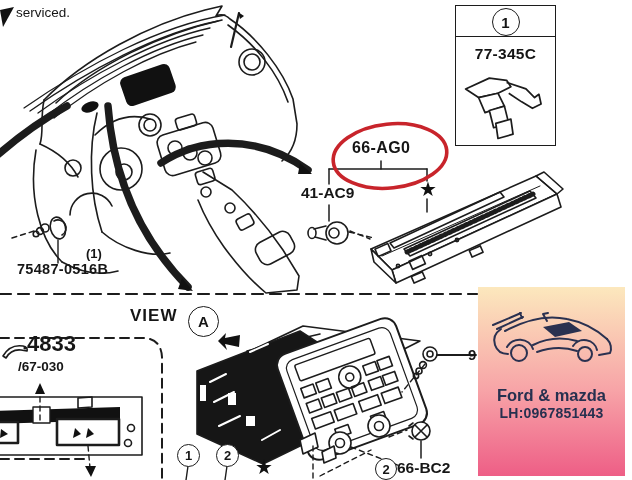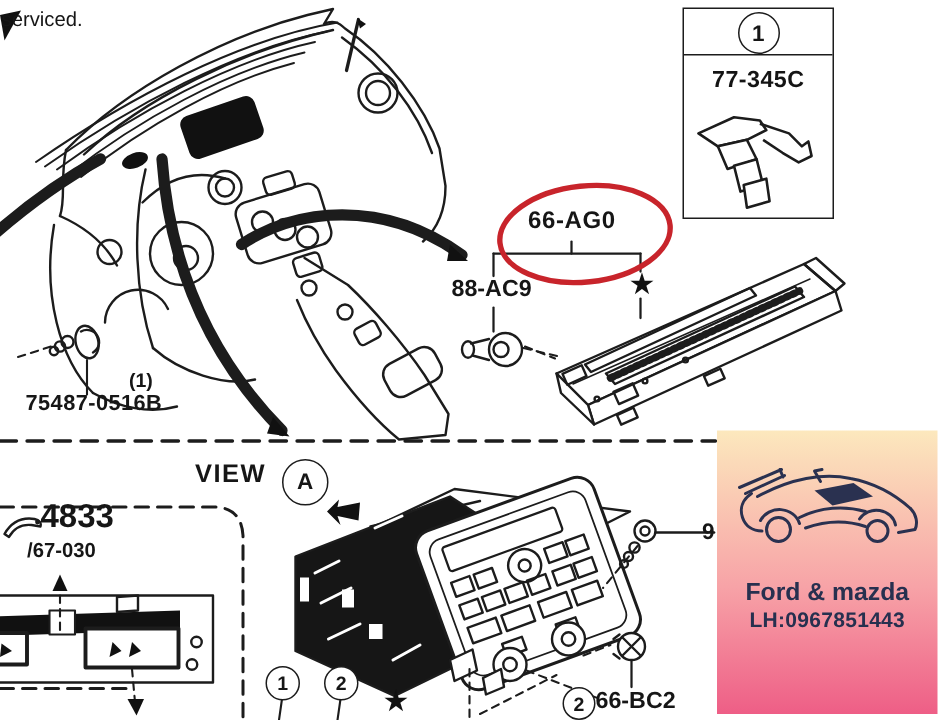--- a/index.html
+++ b/index.html
@@ -1,20 +1,20 @@
 <!DOCTYPE html>
 <html><head>
 <meta charset="utf-8">
 <style>
   html,body{margin:0;padding:0;background:#fff;}
   #stage{position:relative;width:632px;height:480px;background:#ffffff;overflow:hidden;
          font-family:"Liberation Sans","DejaVu Sans",sans-serif;color:#141414;}
   #art{position:absolute;left:0;top:0;z-index:1;}
   .lbl{position:absolute;z-index:2;white-space:nowrap;color:#161616;}
-  .note{left:1px;top:5px;font-size:13.5px;}
+  .note{left:16px;top:5px;font-size:13.5px;}
   .qty1{left:86px;top:246px;font-size:13px;font-weight:600;}
   .part-screw{left:17px;top:261px;font-size:14.5px;font-weight:600;letter-spacing:.3px;}
   .part-main{left:352px;top:139px;font-size:16px;font-weight:600;letter-spacing:.4px;text-align:right;}
   .part-knob{left:301px;top:184px;font-size:15.5px;font-weight:600;}
   .view-word{left:130px;top:306px;font-size:17px;font-weight:600;letter-spacing:1px;}
   .part-6702{left:27px;top:331px;font-size:22px;font-weight:700;}
   .part-67030{left:18px;top:359px;font-size:13.5px;font-weight:700;}
   .part-bc2{left:397px;top:459px;font-size:15.5px;font-weight:600;}
   .partial9{left:468px;top:346px;font-size:15px;font-weight:600;z-index:1;}
   .star{font-size:20px;color:#111;z-index:2;}
@@ -247,21 +247,21 @@
 
         <path d="M188,466 L186,480 M227,466 L225,480" stroke-width="1.4"></path>
       </g>
     </g>
   </svg>
 
   <div class="lbl note">serviced.</div>
   <div class="lbl qty1">(1)</div>
   <div class="lbl part-screw">75487-0516B</div>
   <div class="lbl part-main">66-AG0</div>
-  <div class="lbl part-knob">88-AC9</div>
+  <div class="lbl part-knob">41-AC9</div>
   <div class="lbl view-word">VIEW</div>
   <div class="circle-num cA">A</div>
   <div class="lbl part-6702">4833</div>
   <div class="lbl part-67030">/67-030</div>
   <div class="circle-num c1a">1</div>
   <div class="circle-num c2a">2</div>
   <div class="circle-num c2b">2</div>
   <div class="lbl part-bc2">66-BC2</div>
   <div class="lbl partial9">9</div>
   <div class="lbl star star-top">★</div>

